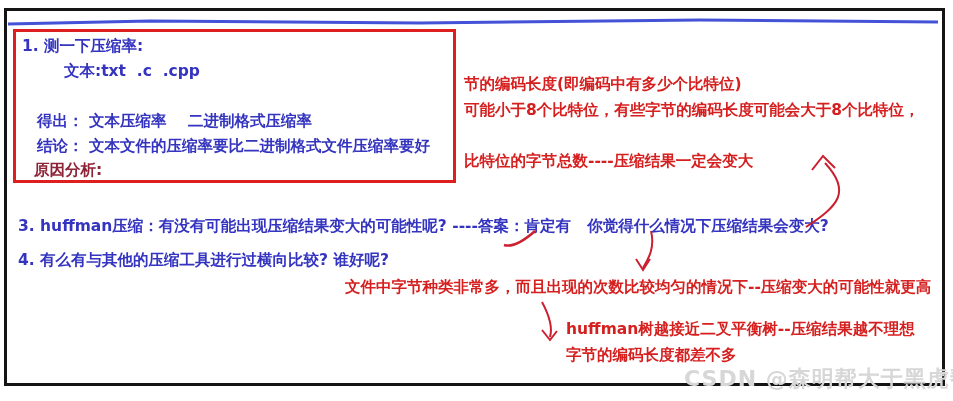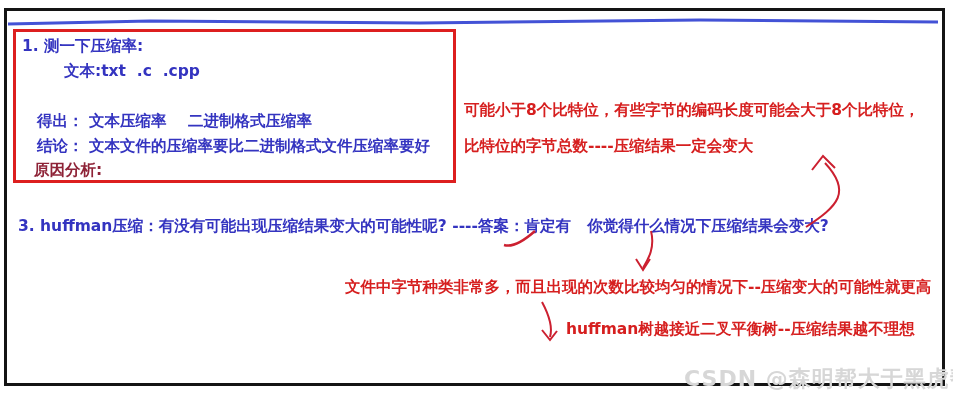--- a/index.html
+++ b/index.html
@@ -54,27 +54,30 @@
   </svg>
 
   <div class="redbox"></div>
 
   <div class="txt blue" style="left:22px;top:36px">1. 测一下压缩率:</div>
   <div class="txt blue" style="left:64px;top:61px">文本:txt  .c  .cpp</div>
   <div class="txt blue" style="left:37px;top:136px">结论： 文本文件的压缩率要比二进制格式文件压缩率要好</div>
   <div class="txt blue" style="left:37px;top:111px">得出： 文本压缩率    二进制格式压缩率</div>
   <div class="txt maroon" style="left:34px;top:160px">原因分析:</div>
 
+  <div class="txt red" style="left:464px;top:74px">节的编码长度(即编码中有多少个比特位)</div>
   <div class="txt red" style="left:464px;top:100px">可能小于8个比特位，有些字节的编码长度可能会大于8个比特位，</div>
-  <div class="txt red" style="left:464px;top:136px">比特位的字节总数----压缩结果一定会变大</div>
+  <div class="txt red" style="left:464px;top:151px">比特位的字节总数----压缩结果一定会变大</div>
 
   <div class="txt blue" style="left:18px;top:216px">3. huffman压缩：有没有可能出现压缩结果变大的可能性呢? ----答案：肯定有   你觉得什么情况下压缩结果会变大?</div>
+  <div class="txt blue" style="left:18px;top:250px">4. 有么有与其他的压缩工具进行过横向比较? 谁好呢?</div>
 
   <div class="txt red" style="left:566px;top:319px">huffman树越接近二叉平衡树--压缩结果越不理想</div>
   <div class="txt red" style="left:345px;top:277px">文件中字节种类非常多，而且出现的次数比较均匀的情况下--压缩变大的可能性就更高</div>
+  <div class="txt red" style="left:566px;top:345px">字节的编码长度都差不多</div>
 
   <svg class="overlay" width="953" height="401" viewBox="0 0 953 401">
 
     <path d="M 806 227 C 838 206 852 192 825 163" fill="none" stroke="#cc2030" stroke-width="2"></path>
     <path d="M 812 170 L 823 156 L 835 168" fill="none" stroke="#cc2030" stroke-width="2"></path>
 
     <path d="M 651 231 C 655 247 649 258 643 268" fill="none" stroke="#cc2030" stroke-width="2"></path>
     <path d="M 636 259 L 643 270 L 650 259" fill="none" stroke="#cc2030" stroke-width="2"></path>
 
     <path d="M 542 302 C 549 315 553 327 550 337" fill="none" stroke="#cc2030" stroke-width="2"></path>

